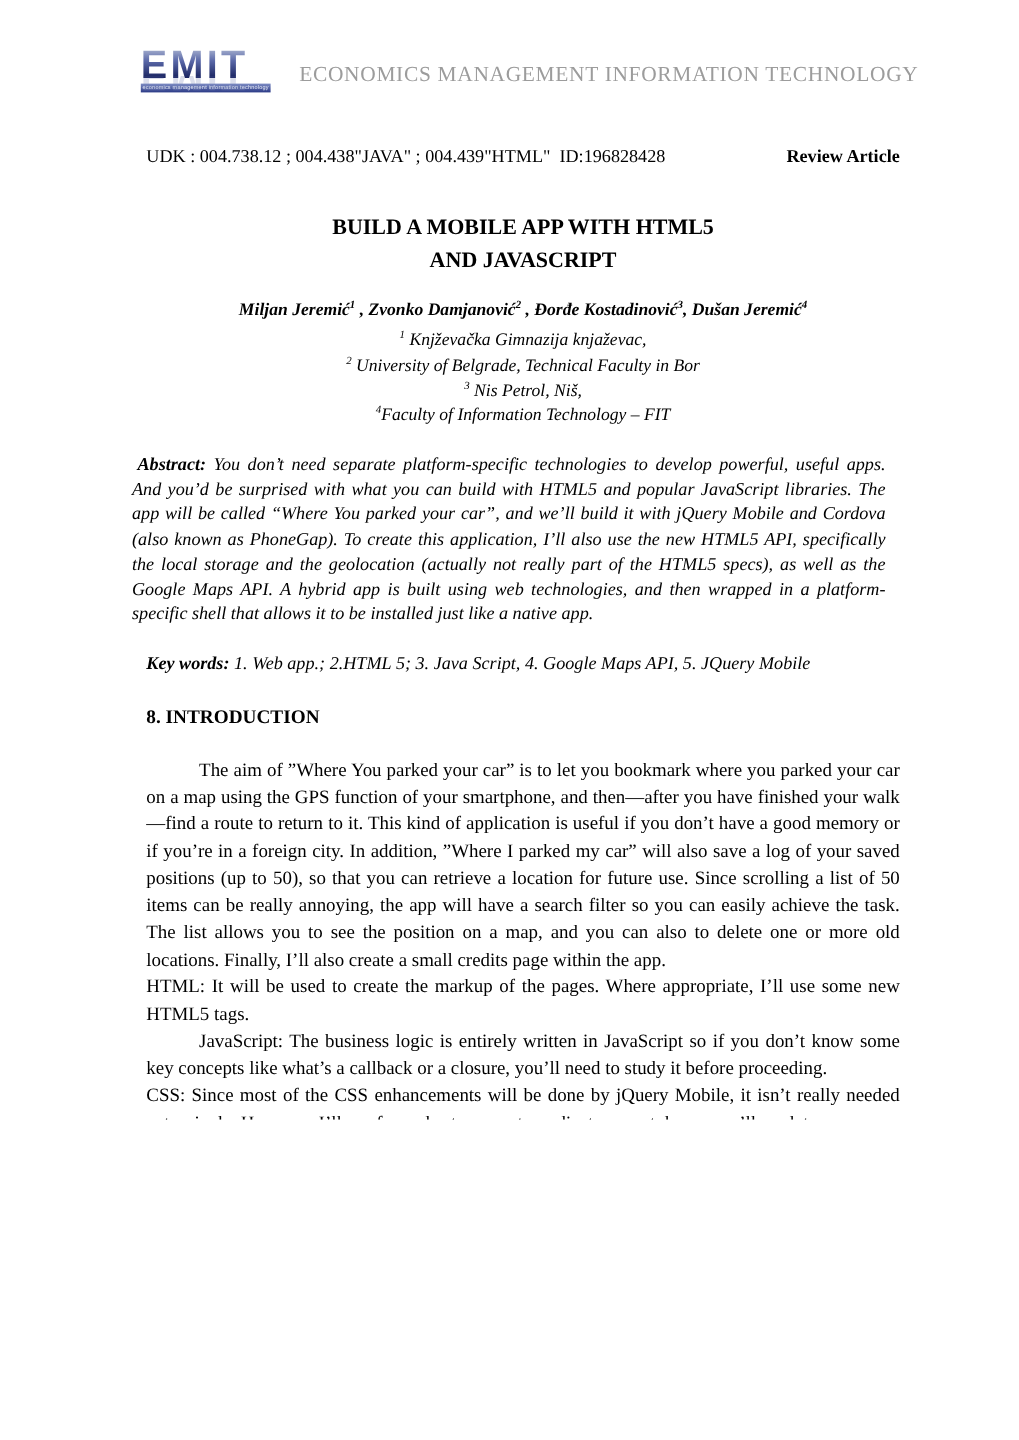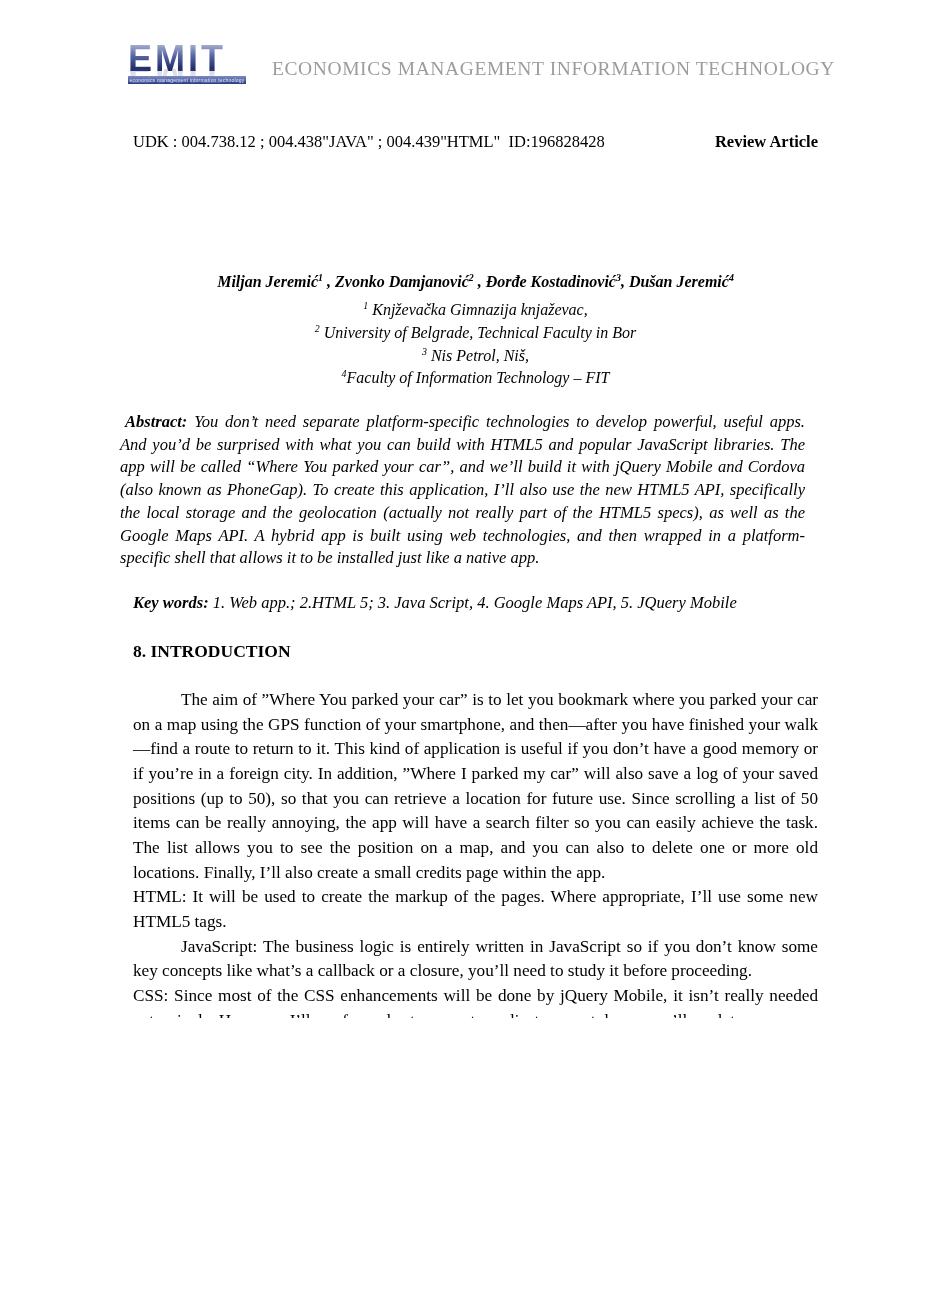--- a/index.html
+++ b/index.html
@@ -118,20 +118,24 @@
       </div>
     </div>
     <div class="journal-title">ECONOMICS MANAGEMENT INFORMATION TECHNOLOGY</div>
   </div>
 
   <div class="udk-row">
     <span class="udk">UDK : 004.738.12 ; 004.438"JAVA" ; 004.439"HTML"&nbsp; ID:196828428</span>
     <span class="article-type">Review Article</span>
   </div>
 
+  <div class="title-block">
+    <div>BUILD A MOBILE APP WITH HTML5</div>
+    <div>AND JAVASCRIPT</div>
+  </div>
 
   <div class="authors-line"><span>Miljan Jeremić<sup>1</sup></span> , <span>Zvonko Damjanović<sup>2</sup></span> , <span>Đorđe Kostadinović<sup>3</sup></span>, <span>Dušan Jeremić<sup>4</sup></span></div>
 
   <div class="affiliations">
       <div><sup>1</sup> Knjževačka Gimnazija knjaževac,</div>
       <div><sup>2</sup> University of Belgrade, Technical Faculty in Bor</div>
       <div><sup>3</sup> Nis Petrol, Niš,</div>
       <div><sup>4</sup>Faculty of Information Technology – FIT</div>
     </div>
 

